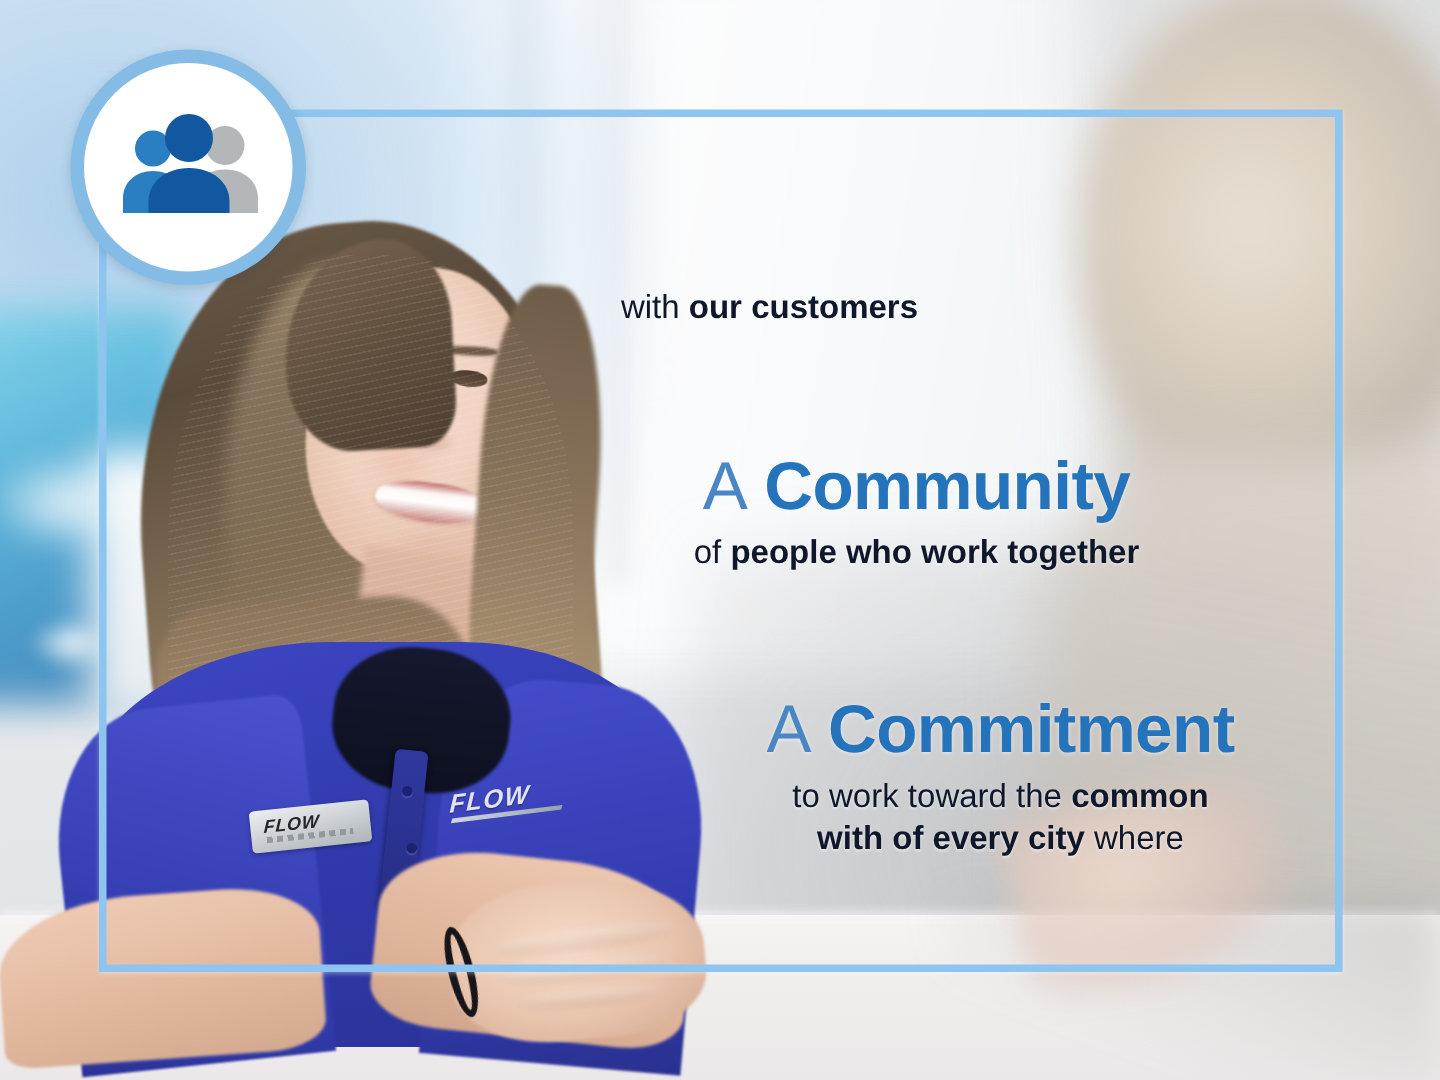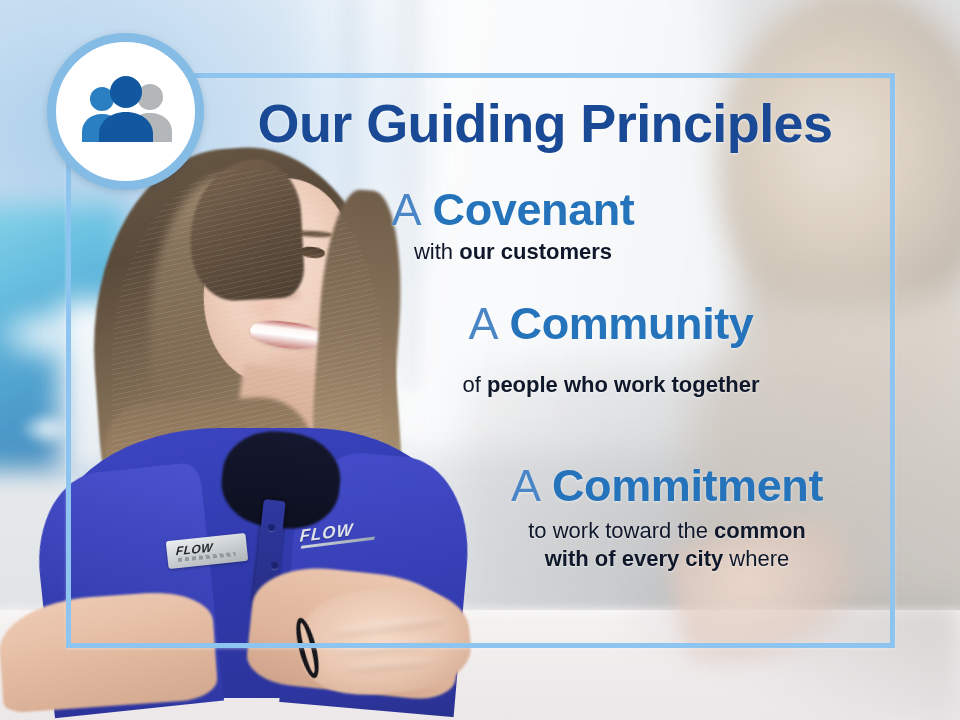--- a/index.html
+++ b/index.html
@@ -389,21 +389,21 @@
     text-shadow:0 1px 2px rgba(255,255,255,.55);
     margin-top:6px;
   }
   .p-sub b{ font-weight:700; }
   .p-sub .ln{ display:block; }
 
   #p1{ left:348px; top:186px; width:330px; text-align:center; }
   #p2{ left:396px; top:300px; width:430px; text-align:center; }
   #p3{ left:452px; top:462px; width:430px; text-align:center; }
   #p1 .p-sub{ margin-top:5px; }
-  #p2 .p-sub{ margin-top:24px; }
+  #p2 .p-sub{ margin-top:7px; }
   #p3 .p-sub{ margin-top:8px; }
 </style>
 </head>
 <body>
 
 <div id="stage">
 
   <div class="photo">
     <div class="bg-base"></div>
     <div class="bg-window"></div>
@@ -482,26 +482,22 @@
 
       <circle cx="28" cy="26" r="12" fill="#2a7ec2"></circle>
       <path d="M28 41c-12 0-20 8-20 18v10h40V59c0-10-8-18-20-18z" fill="#2a7ec2"></path>
 
       <circle cx="52" cy="19" r="16" fill="#1258a0"></circle>
       <path d="M52 39c-16 0-27 10-27 22v8h54v-8c0-12-11-22-27-22z" fill="#1258a0"></path>
     </svg>
   </div>
 
   <div class="text-layer">
-    <div class="title">Our Guiding Principles</div>
 
     <div class="principle" id="p1">
-      <div class="p-head">
-        <span class="art">A </span><span class="key">Covenant</span>
-      </div>
       <div class="p-sub">
           <span class="ln"><span>with </span><b>our customers</b></span>
         </div>
     </div>
 
     <div class="principle" id="p2">
       <div class="p-head">
         <span class="art">A </span><span class="key">Community</span>
       </div>
       <div class="p-sub">

